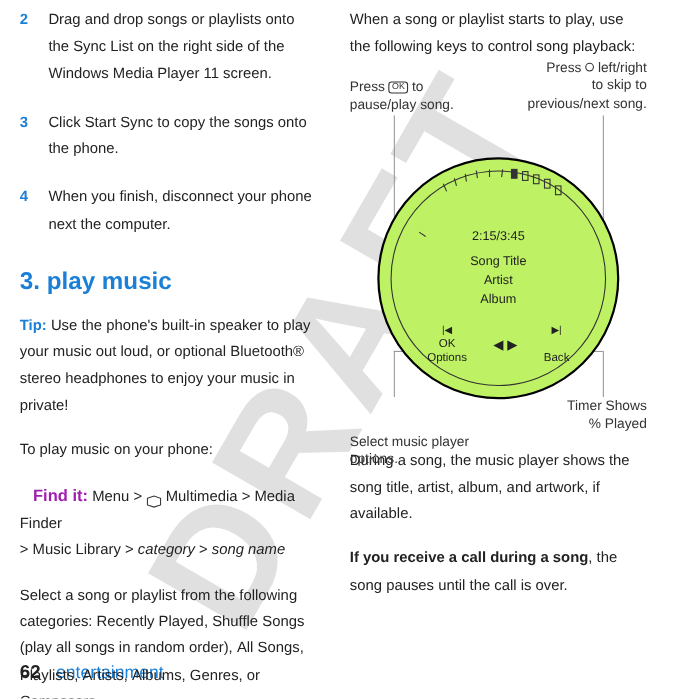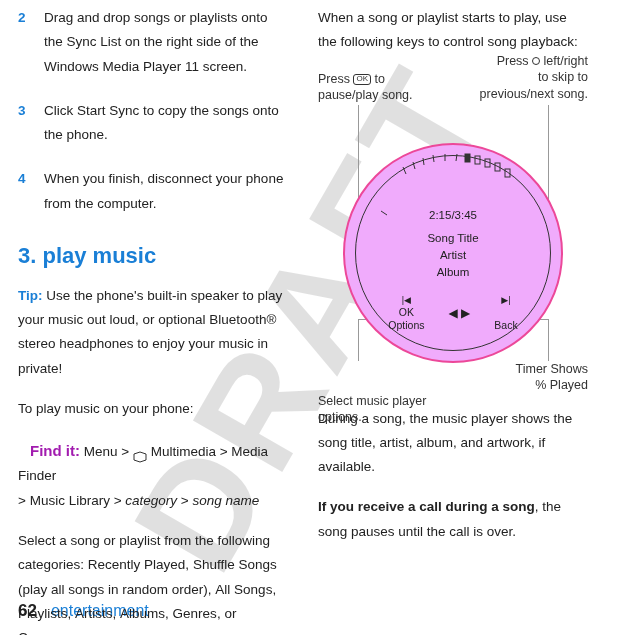--- a/index.html
+++ b/index.html
@@ -59,23 +59,23 @@
   }
   .page-num { font-size: 17px; font-weight: bold; }
   .section-label { color: #1a7fd6; font-size: 16px; }
   .diagram-wrap { position: relative; height: 320px; margin: 8px 0 16px 0; }
   .callout { position: absolute; font-size: 12.5px; line-height: 1.35; color: #333; }
   .callout.right { text-align: right; }
   .dial {
     position: absolute;
     left: 25px; top: 72px;
     width: 220px; height: 220px;
-    border: 2px solid #ec4899;
+    border: 2px solid #000000;
     border-radius: 50%;
-    background: #f0abfc;
+    background: #bef264;
   }
   .dial-inner {
     position: absolute;
     left: 10px; top: 10px; right: 10px; bottom: 10px;
     border: 1px solid #333;
     border-radius: 50%;
   }
   .dial-content {
     position: absolute;
     left: 0; right: 0; top: 62px;
@@ -131,21 +131,21 @@
       <div class="step-text">Drag and drop songs or playlists onto the Sync List on the right side of the Windows Media Player 11 screen.</div>
     </div>
 
     <div class="step">
       <div class="step-num">3</div>
       <div class="step-text">Click Start Sync to copy the songs onto the phone.</div>
     </div>
 
     <div class="step">
       <div class="step-num">4</div>
-      <div class="step-text">When you finish, disconnect your phone from the computer.</div>
+      <div class="step-text">When you finish, disconnect your phone next the computer.</div>
     </div>
 
     <div class="heading3">3. play music</div>
 
     <p class="para">
       <span class="tip-label">Tip:</span><span> Use the phone's built-in speaker to play your music out loud, or optional Bluetooth® stereo headphones to enjoy your music in private!</span>
     </p>
 
     <p class="para">To play music on your phone:</p>
 

